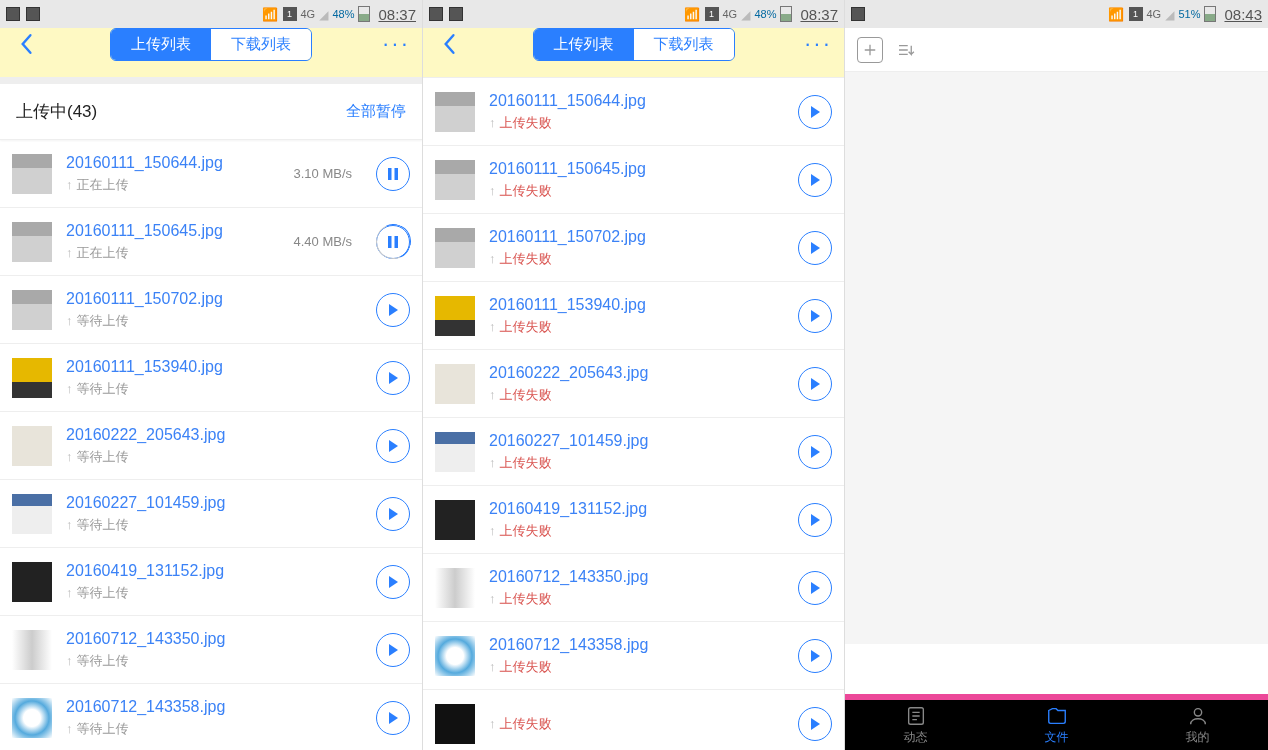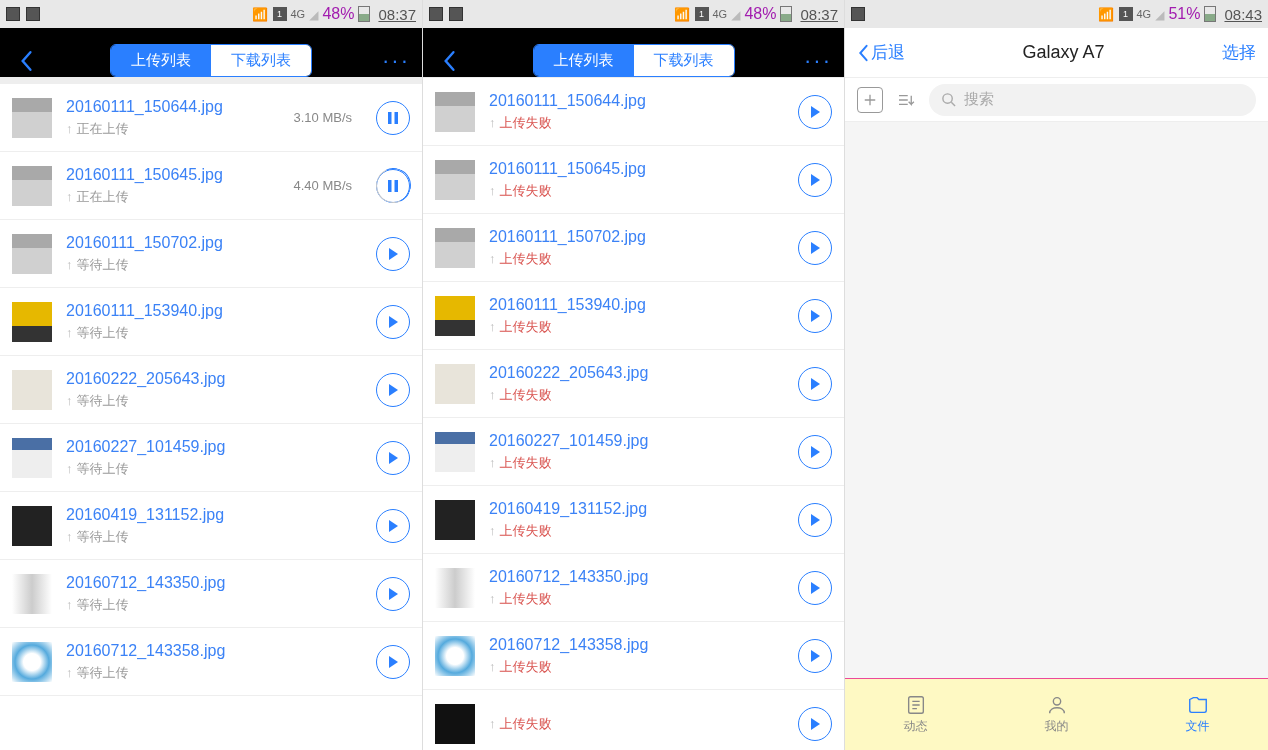--- a/index.html
+++ b/index.html
@@ -44,33 +44,33 @@
     display: inline-block;
   }
   .sb-ic.img { clip-path: polygon(0 0,100% 0,100% 100%,0 100%); background:#555; border:1px solid #333; width:14px; height:14px;}
   .sb-wifi::before { content:"📶"; font-size:13px; color:#888;}
   .sb-sim {
     width:14px; height:14px; background:#555; color:#fff; font-size:9px;
     display:flex; align-items:center; justify-content:center;
   }
   .sb-4g { font-size:11px; color:#666; font-weight:500;}
   .sb-sig::before { content:"◢"; color:#bbb; font-size:12px;}
-  .sb-pct { font-size:16px; color:#a21caf;}
+  .sb-pct { font-size:11px; color:#0369a1;}
   .sb-batt {
     width:12px; height:16px; border:1px solid #777; position:relative;
   }
   .sb-batt::after{content:"";position:absolute;bottom:0;left:0;right:0;height:50%;background:#8a8;}
   .sb-time { font-size:15px; color:#555; margin-left:4px;text-decoration:underline;}
 
   
   .navbar {
     height: 50px;
-    background: #000000;
+    background: #fef9c3;
     display: flex;
-    align-items: flex-end;
+    align-items: flex-start;
     padding: 0 10px;
     border-bottom: 1px solid #eee;
   }
   .nav-back {
     width: 32px; height: 32px;
     display:flex; align-items:center; justify-content:center;
     color:#2a7fff; font-size:22px;
   }
   .nav-back svg { width:14px; height:22px; }
   .seg {
@@ -153,22 +153,22 @@
     width:26px; height:26px; border:1.5px solid #999; border-radius:4px;
     display:flex; align-items:center; justify-content:center; color:#999;
   }
   .searchbox {
     flex:1; height:32px; background:#f2f2f2; border-radius:16px;
     display:flex; align-items:center; padding:0 12px; color:#aaa; font-size:15px;
     gap:8px;
   }
   .pane3-body { height: calc(750px - 28px - 50px - 44px - 56px); background:#f5f5f5;}
   .tabbar3 {
-    position:absolute; bottom:0; left:0; right:0; height:72px;
-    border-top:1px solid #ec4899; background:#fef9c3;
+    position:absolute; bottom:0; left:0; right:0; height:56px;
+    border-top:6px solid #ec4899; background:#000000;
     display:flex;
   }
   .tab3 {
     flex:1; display:flex; flex-direction:column; align-items:center; justify-content:center;
     font-size:12px; color:#888; gap:2px;
   }
   .tab3.active { color:#2a7fff;}
   .tab3 svg { width:22px; height:22px;}
 
   
@@ -212,20 +212,24 @@
           </svg>
       </div>
       <div class="seg">
         <div class="seg-btn active">上传列表</div>
         <div class="seg-btn">下载列表</div>
       </div>
       <div class="nav-more">···</div>
     </div>
 
     <div style="height:6px;background:#eee;"></div>
+    <div class="sectionhdr">
+      <div class="title">上传中(43)</div>
+      <div class="action">全部暂停</div>
+    </div>
 
     <div class="filelist" id="list1">
         <div class="filerow">
           <div class="thumb th-road"></div>
           <div class="finfo">
             <div class="fname">20160111_150644.jpg</div>
             <div class="fstatus">
               <span class="arr">↑</span>
               <span class="txt">正在上传</span>
             </div>
@@ -590,73 +594,56 @@
       <div class="sb-right">
         <span class="sb-wifi"></span>
         <span class="sb-sim">1</span>
         <span class="sb-4g">4G</span>
         <span class="sb-sig"></span>
         <span class="sb-pct">51%</span>
         <span class="sb-batt"></span>
         <span class="sb-time">08:43</span>
       </div>
     </div>
-    <div class="nav3">
-      <div class="nav3-back">
-        <svg viewBox="0 0 12 20" width="12" height="18">
-            <path d="M10 2 L3 10 L10 18" stroke="#2a7fff" stroke-width="2.2" fill="none" stroke-linecap="round"></path>
-          </svg>
-        <span>后退</span>
-      </div>
-      <div class="nav3-title">Galaxy A7</div>
-      <div class="nav3-sel">选择</div>
-    </div>
     <div class="toolbar3">
       <div class="tb-ic">
         <svg viewBox="0 0 16 16" width="14" height="14">
             <path d="M8 2v12M2 8h12" stroke="#999" stroke-width="1.5" fill="none"></path>
           </svg>
       </div>
       <div class="tb-ic" style="border:none;">
         <svg viewBox="0 0 18 16" width="18" height="14">
             <path d="M1 3h10M1 8h10M1 13h10 M15 3v10l-3-3m3 3l3-3" stroke="#999" stroke-width="1.5" fill="none"></path>
           </svg>
-      </div>
-      <div class="searchbox">
-        <svg viewBox="0 0 16 16" width="15" height="15">
-            <circle cx="7" cy="7" r="5" stroke="#aaa" stroke-width="1.5" fill="none"></circle>
-            <path d="M11 11l4 4" stroke="#aaa" stroke-width="1.5"></path>
-          </svg>
-        <span>搜索</span>
       </div>
     </div>
     <div class="pane3-body"></div>
 
     <div class="watermark">
       <span class="av"></span>
       <span>条号 / 含量百分百</span>
     </div>
 
     <div class="tabbar3">
       <div class="tab3">
         <svg viewBox="0 0 24 24">
             <rect x="4" y="3" width="16" height="18" rx="2" stroke="#888" stroke-width="1.5" fill="none"></rect>
             <path d="M8 8h8M8 12h8M8 16h5" stroke="#888" stroke-width="1.5"></path>
           </svg>
         <span>动态</span>
       </div>
+      <div class="tab3 active">
+        <svg viewBox="0 0 24 24">
+            <path d="M3 6l4-2h4l2 2h8v12a2 2 0 0 1-2 2H5a2 2 0 0 1-2-2z" stroke="#2a7fff" stroke-width="1.5" fill="none"></path>
+          </svg>
+        <span>文件</span>
+      </div>
       <div class="tab3">
         <svg viewBox="0 0 24 24">
             <circle cx="12" cy="8" r="4" stroke="#888" stroke-width="1.5" fill="none"></circle>
             <path d="M4 21c0-4 4-6 8-6s8 2 8 6" stroke="#888" stroke-width="1.5" fill="none"></path>
           </svg>
         <span>我的</span>
       </div>
-      <div class="tab3 active">
-        <svg viewBox="0 0 24 24">
-            <path d="M3 6l4-2h4l2 2h8v12a2 2 0 0 1-2 2H5a2 2 0 0 1-2-2z" stroke="#2a7fff" stroke-width="1.5" fill="none"></path>
-          </svg>
-        <span>文件</span>
-      </div>
     </div>
   </div>
 
 </div>
 
 </body></html>

